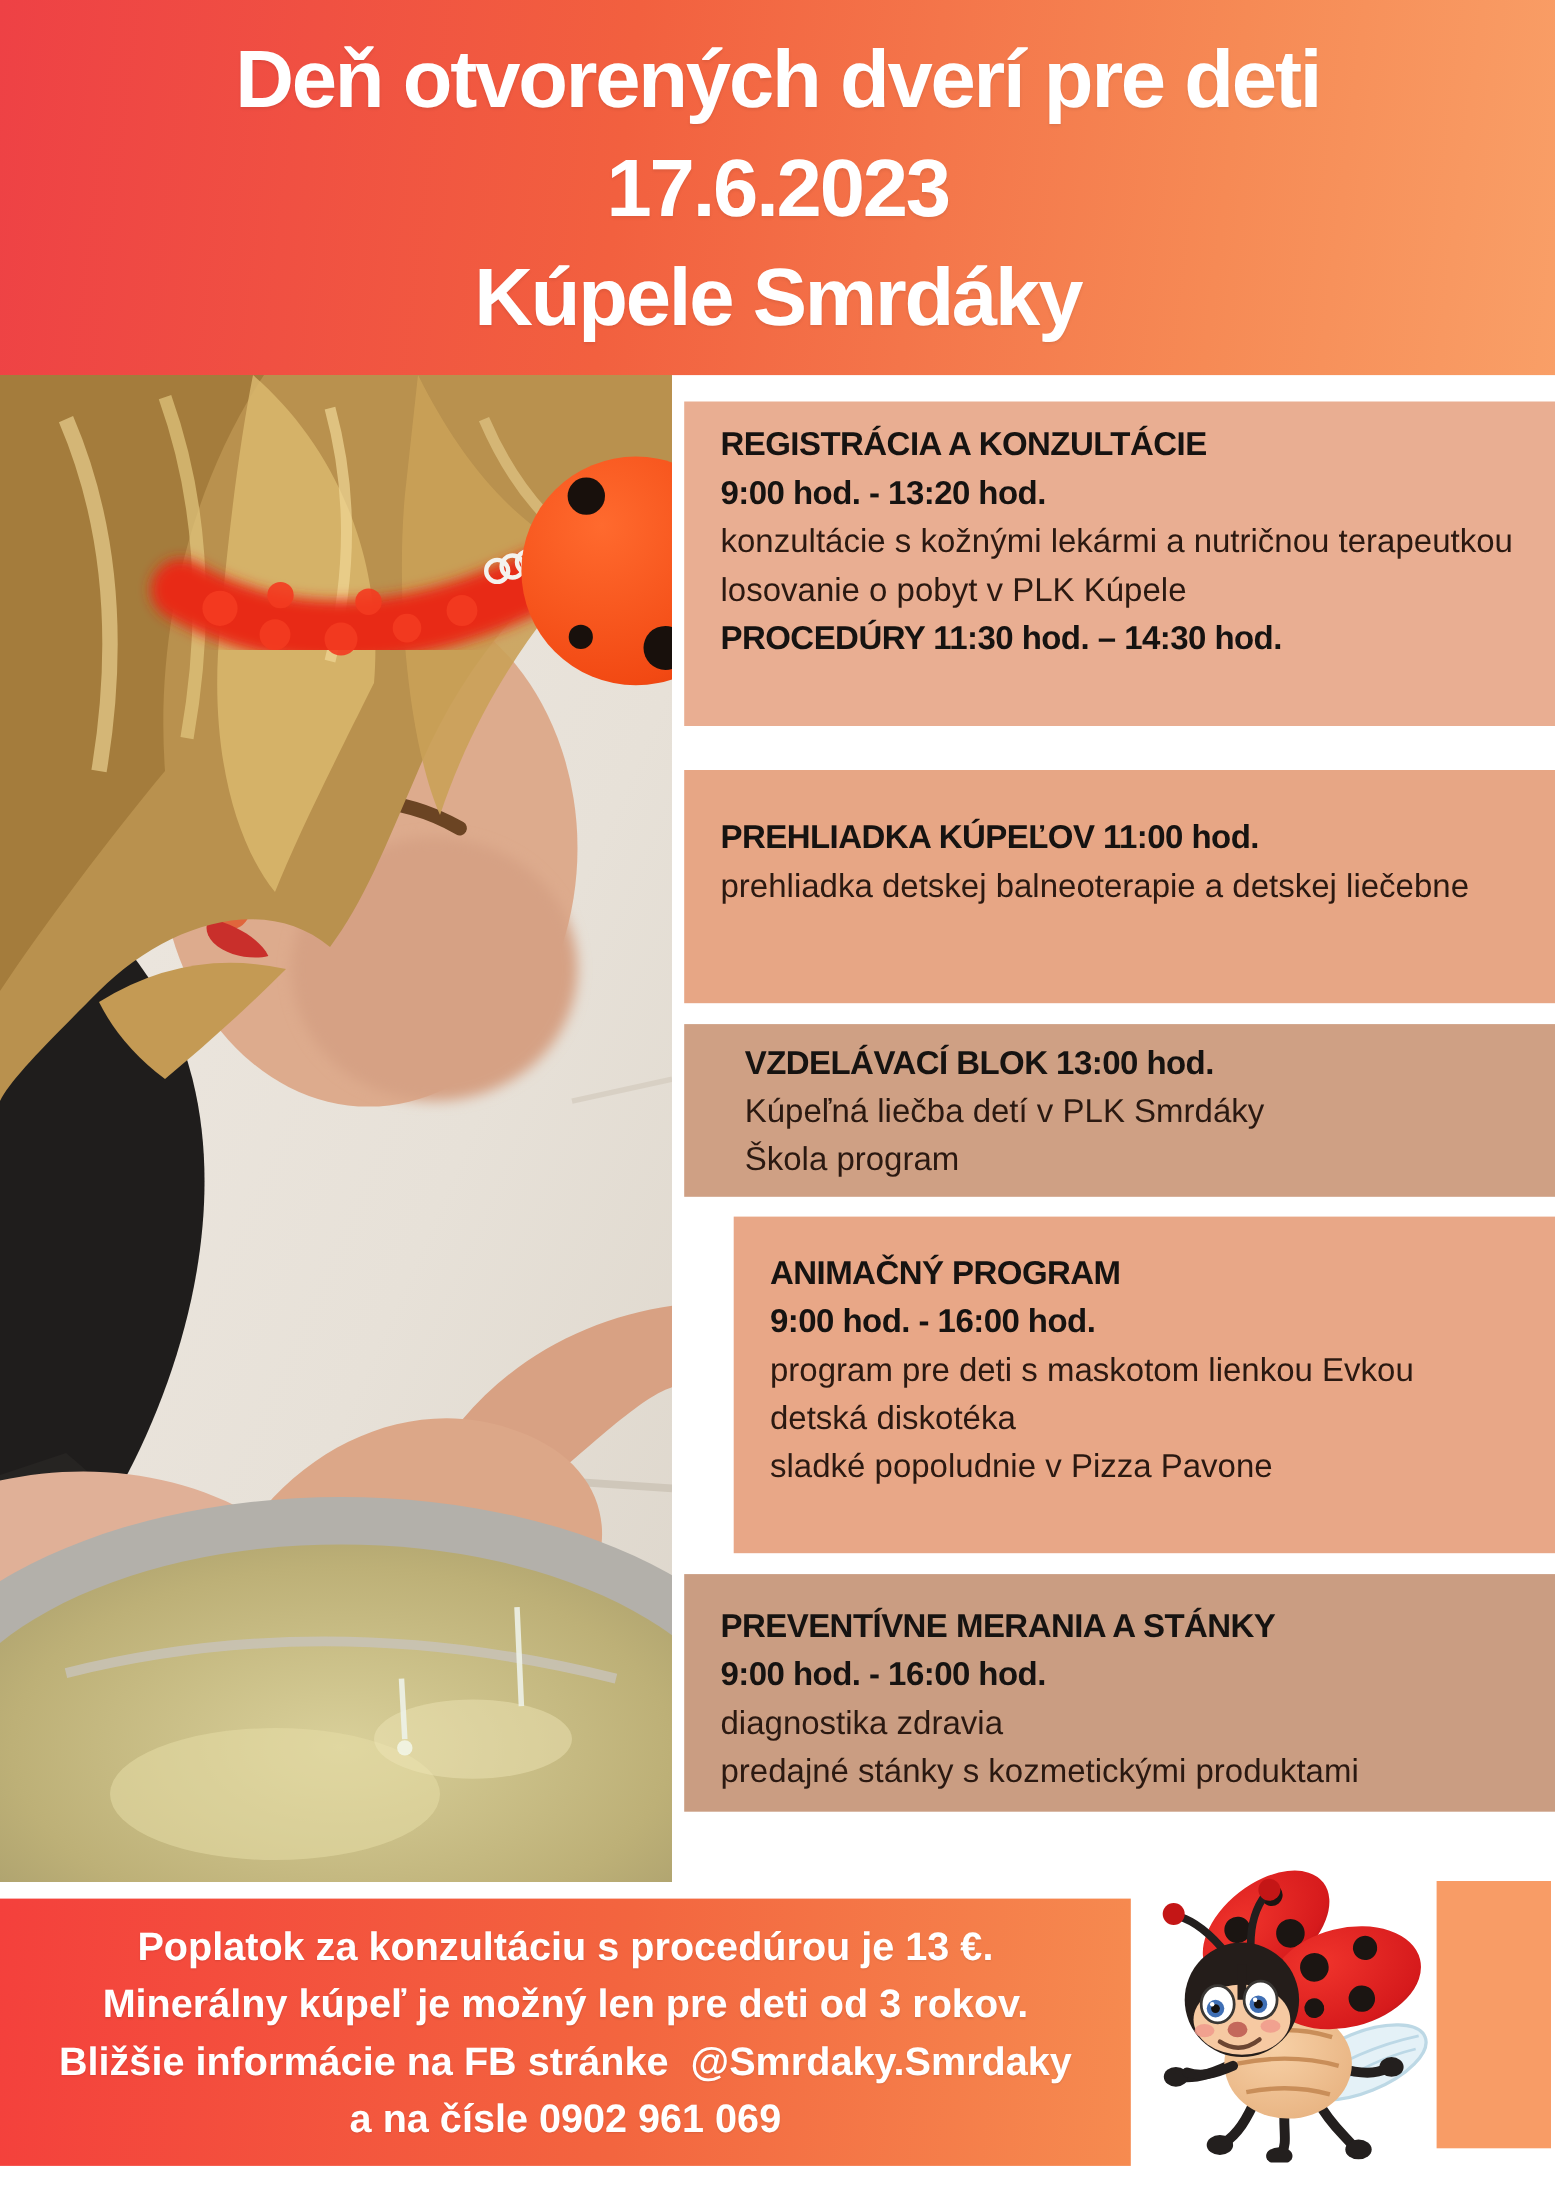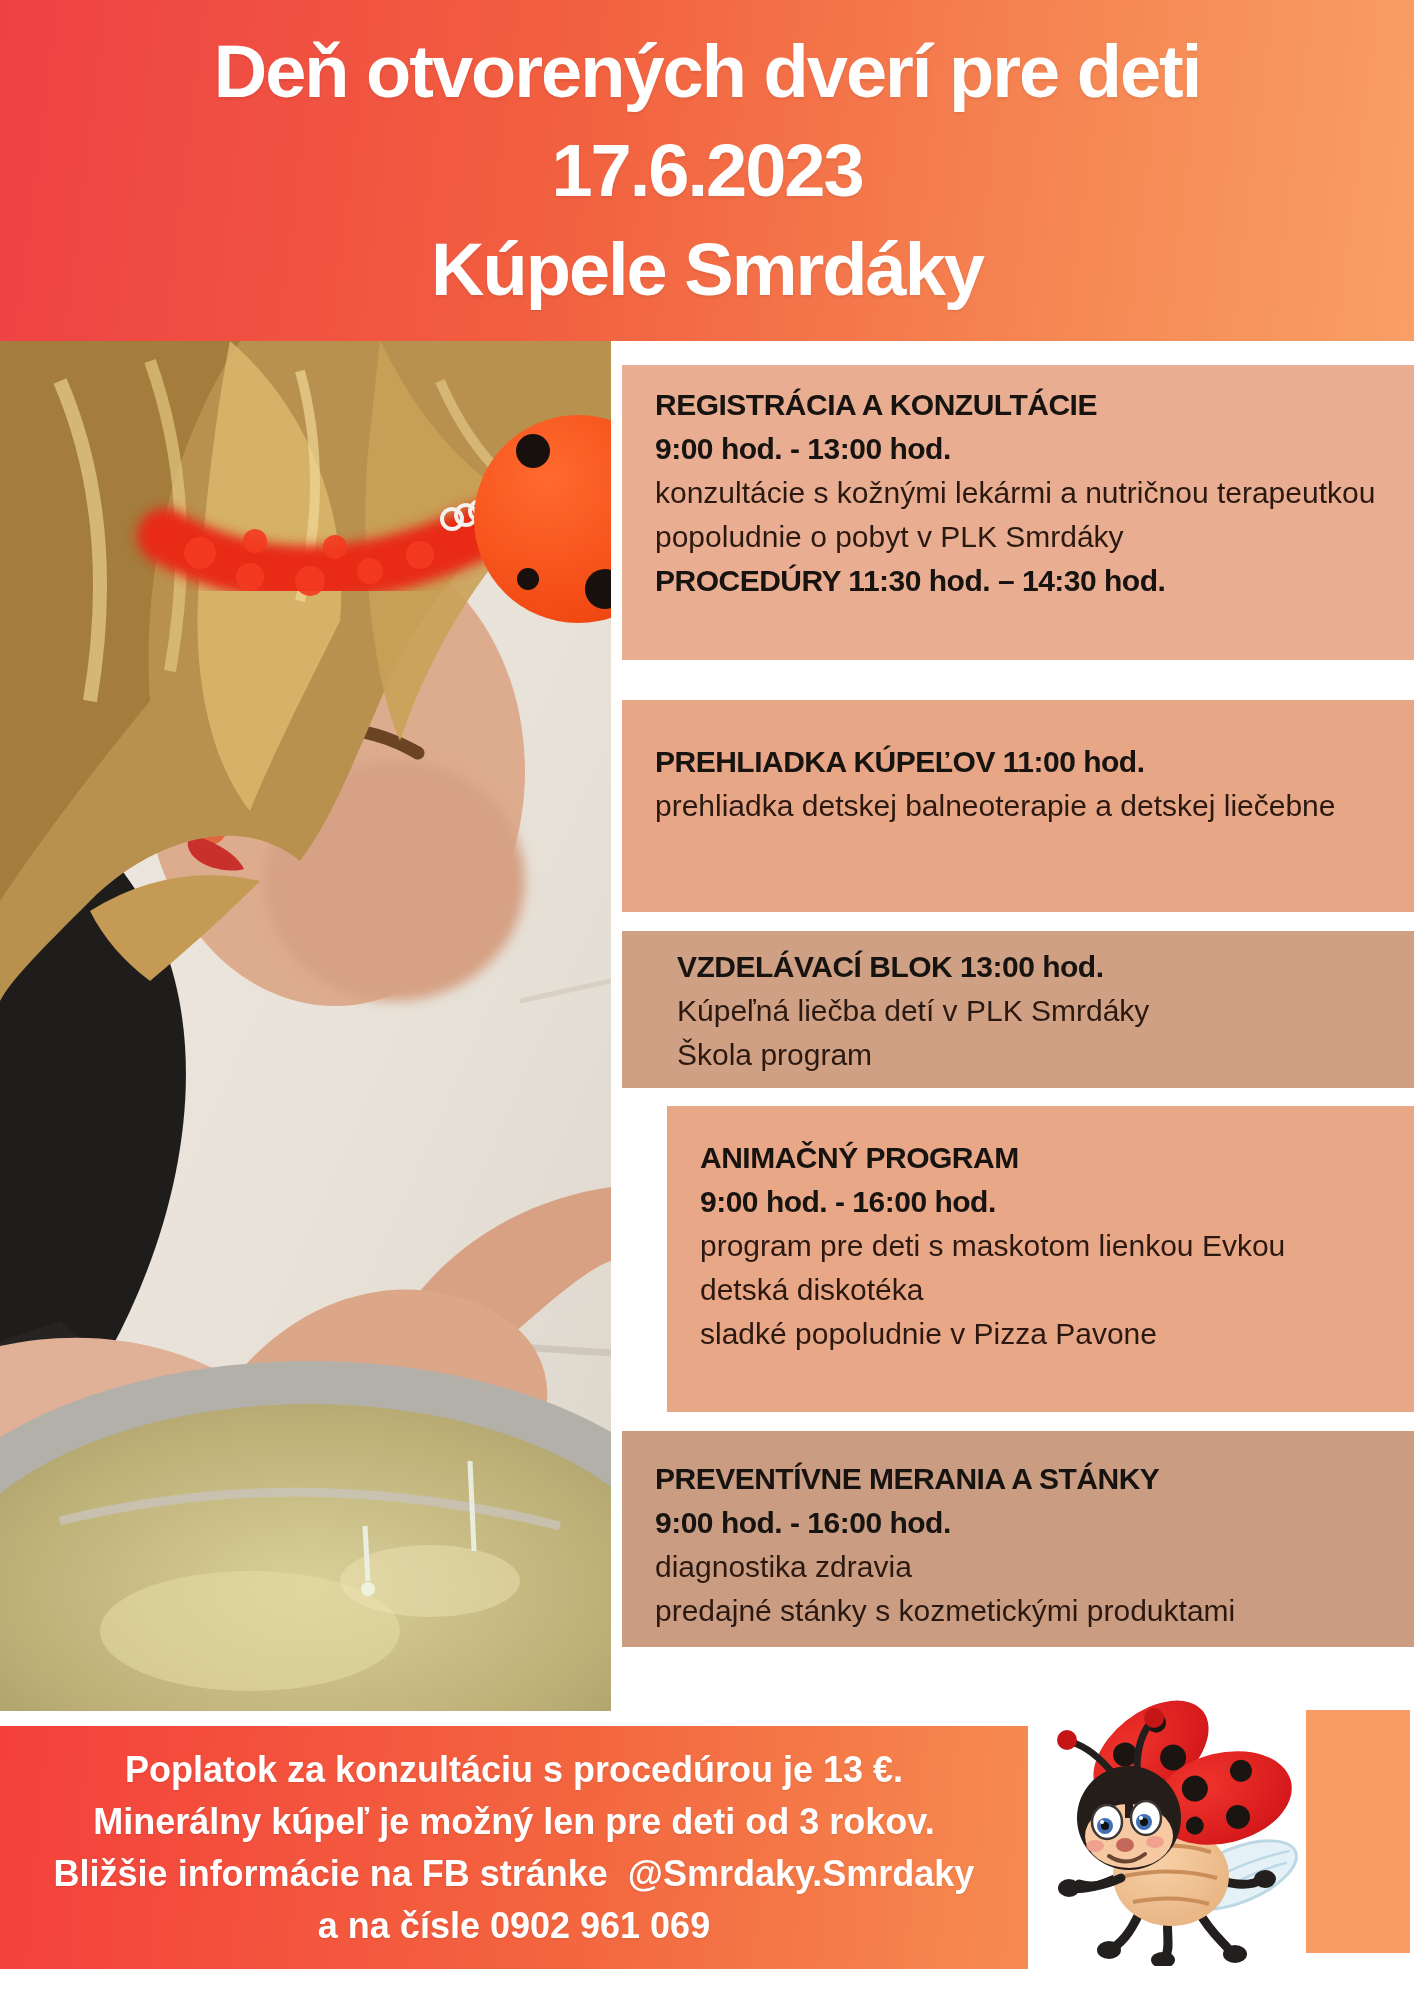--- a/index.html
+++ b/index.html
@@ -176,23 +176,23 @@
         <ellipse cx="250" cy="1290" rx="150" ry="60" fill="#e6dca6" opacity="0.55"></ellipse>
         <ellipse cx="430" cy="1240" rx="90" ry="36" fill="#efe7b8" opacity="0.45"></ellipse>
         <path d="M365,1185 L368,1240 M470,1120 L474,1210" stroke="#eef2e8" stroke-width="5" opacity="0.9"></path>
         <circle cx="368" cy="1248" r="7" fill="#f2f5e6" opacity="0.9"></circle>
       </g>
     </svg>
   </div>
 
   <div class="sbox box-1">
     <div class="ln bold">REGISTRÁCIA A KONZULTÁCIE</div>
-    <div class="ln bold">9:00 hod. - 13:00 hod.</div>
+    <div class="ln bold">9:00 hod. - 13:20 hod.</div>
     <div class="ln just">konzultácie s kožnými lekármi a nutričnou terapeutkou</div>
-    <div class="ln">popoludnie o pobyt v PLK Smrdáky</div>
+    <div class="ln">losovanie o pobyt v PLK Kúpele</div>
     <div class="ln bold">PROCEDÚRY 11:30 hod. – 14:30 hod.</div>
   </div>
 
   <div class="sbox box-2">
     <div class="ln bold">PREHLIADKA KÚPEĽOV 11:00 hod.</div>
     <div class="ln just">prehliadka detskej balneoterapie a detskej liečebne</div>
   </div>
 
   <div class="sbox box-3">
     <div class="ln bold">VZDELÁVACÍ BLOK 13:00 hod.</div>

